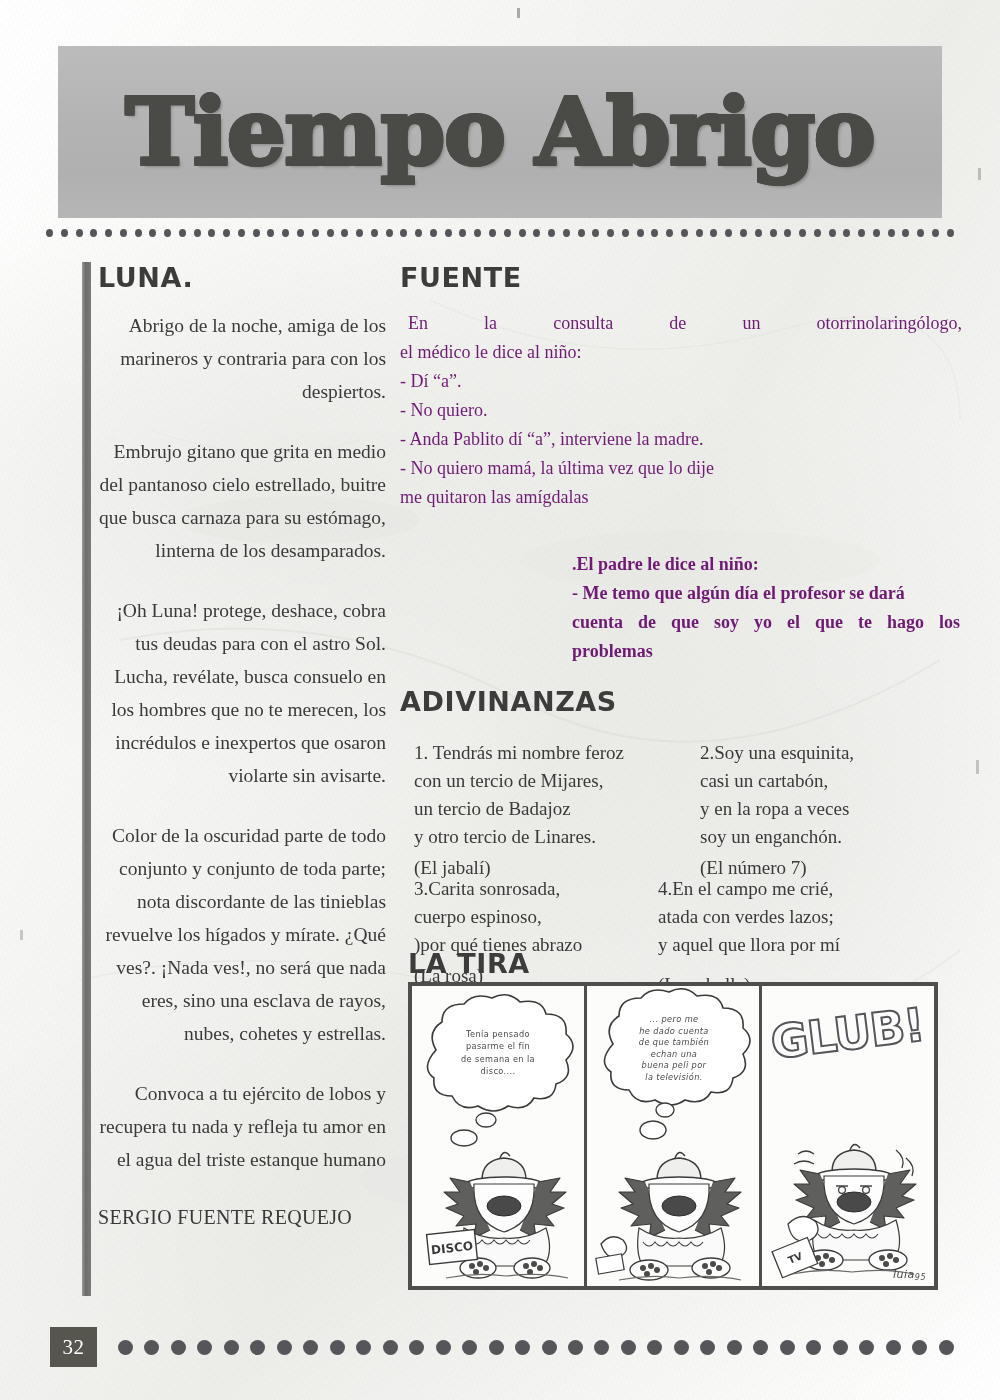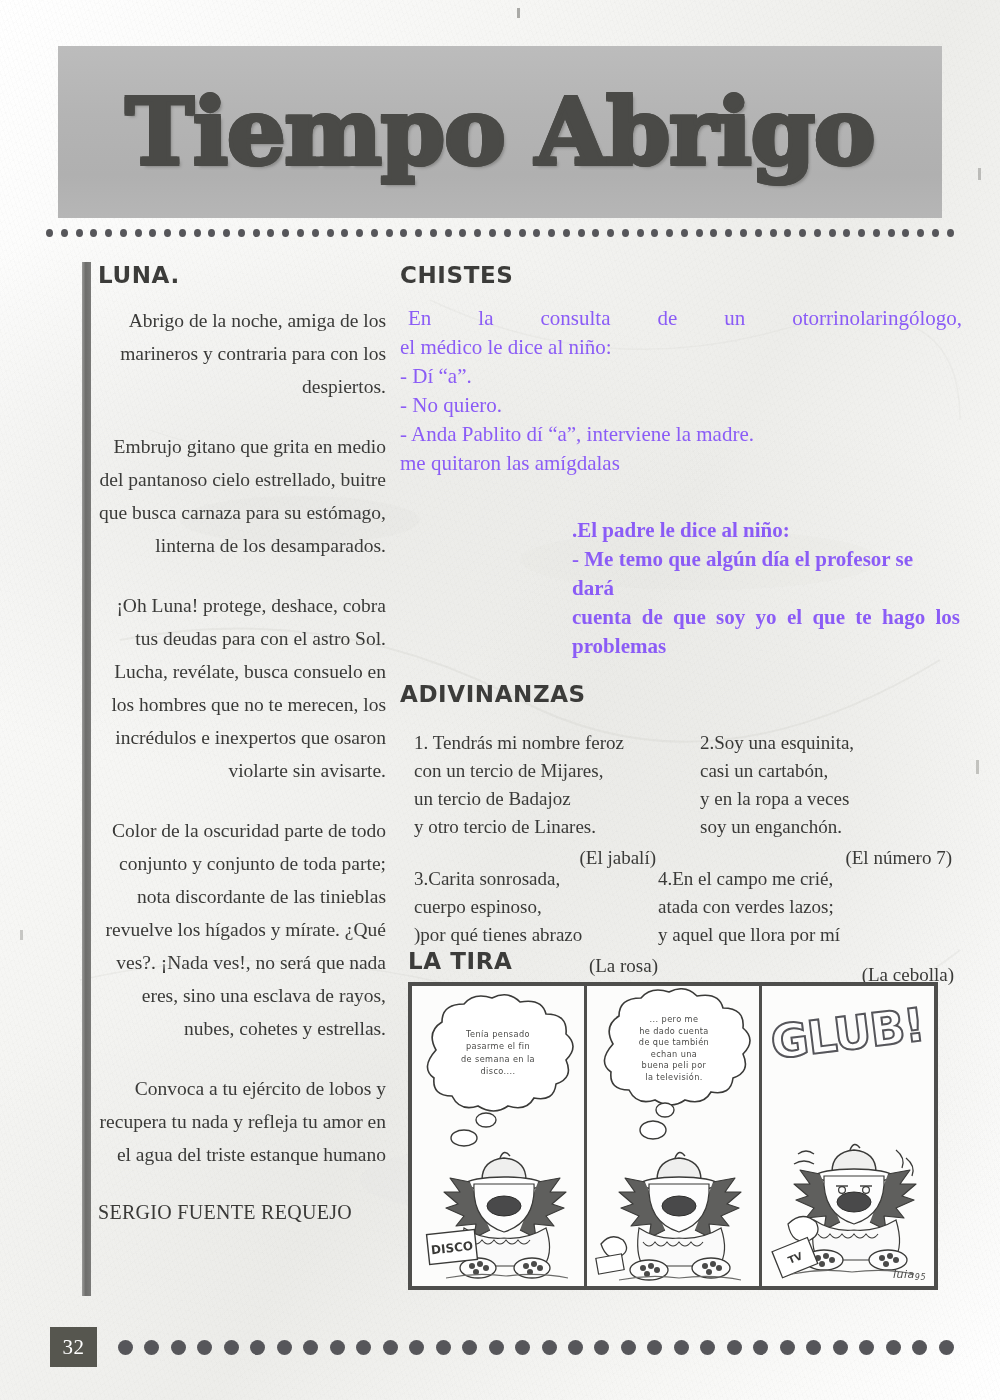--- a/index.html
+++ b/index.html
@@ -57,21 +57,21 @@
     position:absolute;left:82px;top:262px;width:9px;height:1034px;
     background:linear-gradient(90deg,#9a9a98,#6d6d6b 40%,#7a7a78);
   }
 
   .col-left{position:absolute;left:98px;top:262px;width:288px;}
   .col-right{position:absolute;left:400px;top:262px;width:562px;}
 
   h2.sec{
     font-family:"DejaVu Sans", sans-serif;
     font-weight:700;
-    font-size:23px;
+    font-size:27px;
     letter-spacing:.6px;
     color:#3c3c3a;
     margin:0 0 16px 0;
   }
 
   .poem{
     font-family:"Liberation Serif", serif;
     font-size:19.5px;
     line-height:33px;
     color:#3a3a38;
@@ -82,39 +82,39 @@
     font-family:"Liberation Serif", serif;
     font-size:20px;
     color:#3a3a38;
     letter-spacing:.3px;
     margin-top:30px;
   }
 
   
   .joke{
     font-family:"Liberation Serif", serif;
-    font-size:21px;
+    font-size:18px;
     line-height:29px;
-    color:#8b5cf6;
+    color:#701a75;
   }
   .joke.j1{margin:14px 0 0 0;}
   .joke.j1 .first{text-align:justify;text-align-last:justify;padding-left:8px;}
   .joke.j2{margin:38px 0 0 172px;width:388px;}
   .joke.j2 .jl{display:block;font-weight:bold;}
   .joke.j2 .just{text-align:justify;text-align-last:justify;}
 
   
   .riddles{margin-top:20px;position:relative;}
   .riddle{
     font-family:"Liberation Serif", serif;
     font-size:19px;
     line-height:28px;
     color:#3a3a38;
   }
-  .riddle .ans{display:block;text-align:right;margin-top:3px;}
+  .riddle .ans{display:block;text-align:left;margin-top:3px;}
   .rgrid{position:relative;height:250px;}
   .r1{position:absolute;left:14px;top:6px;width:248px;}
   .r2{position:absolute;left:300px;top:6px;width:254px;}
   .r3{position:absolute;left:14px;top:142px;width:248px;}
   .r4{position:absolute;left:258px;top:142px;width:296px;}
   .r1 .ans{margin-right:6px;}
   .r2 .ans{margin-right:2px;}
   .r3 .ans{margin-right:4px;}
   .r4 .ans{margin-top:12px;}
 
@@ -279,28 +279,29 @@
     <div class="stanza">Embrujo gitano que grita en medio del pantanoso cielo estrellado, buitre que busca carnaza para su estómago, linterna de los desamparados.</div>
     <div class="stanza">¡Oh Luna! protege, deshace, cobra tus deudas para con el astro Sol. Lucha, revélate, busca consuelo en los hombres que no te merecen, los incrédulos e inexpertos que osaron violarte sin avisarte.</div>
     <div class="stanza">Color de la oscuridad parte de todo conjunto y conjunto de toda parte; nota discordante de las tinieblas revuelve los hígados y mírate. ¿Qué ves?. ¡Nada ves!, no será que nada eres, sino una esclava de rayos, nubes, cohetes y estrellas.</div>
     <div class="stanza">Convoca a tu ejército de lobos y recupera tu nada y refleja tu amor en el agua del triste estanque humano</div>
   </div>
   <div class="author">SERGIO FUENTE REQUEJO</div>
 </div>
 
 <div class="col-right">
 
-  <h2 class="sec">CHISTES</h2>
+  <h2 class="sec">FUENTE</h2>
 
   <div class="joke j1">
     <div class="first">En la consulta de un otorrinolaringólogo,</div>
     <div>el médico le dice al niño:</div>
     <div>- Dí “a”.</div>
     <div>- No quiero.</div>
     <div>- Anda Pablito dí “a”, interviene la madre.</div>
+    <div>- No quiero mamá, la última vez que lo dije</div>
     <div>me quitaron las amígdalas</div>
   </div>
 
   <div class="joke j2">
     <span class="jl">.El padre le dice al niño:</span>
     <span class="jl">- Me temo que algún día el profesor se dará</span>
     <span class="jl just">cuenta de que soy yo el que te hago los</span>
     <span class="jl">problemas</span>
   </div>
 
@@ -399,21 +400,21 @@
         </g>
       </svg>
     </div>
 
     <div class="panel">
       <svg class="dogsvg" width="172" height="300" viewBox="0 0 172 300" style="position:absolute;left:4px;top:2px;">
         <path d="M22 56 Q12 38 28 28 Q28 10 50 10 Q60 -2 78 4 Q94 -4 106 8 Q128 4 132 20 Q154 20 152 40 Q166 52 152 66 Q160 84 142 90 Q140 108 120 104 Q112 118 94 112 Q80 122 64 112 Q46 118 38 102 Q18 102 20 84 Q6 74 22 56 Z" fill="#ffffff" stroke="#3a3a38" stroke-width="1.6"></path>
         <ellipse cx="74" cy="122" rx="9" ry="7" fill="#fff" stroke="#3a3a38" stroke-width="1.4"></ellipse>
         <ellipse cx="62" cy="142" rx="13" ry="9" fill="#fff" stroke="#3a3a38" stroke-width="1.4"></ellipse>
       </svg>
-      <div style="position:absolute;left:24px;top:20px;width:126px;height:84px;display:flex;flex-direction:column;justify-content:center;">
+      <div style="position:absolute;left:24px;top:20px;width:126px;height:84px;display:flex;flex-direction:column;justify-content:center;font-style:italic;">
         <div class="btxt" style="position:static;line-height:12px;">
           <span>... pero me</span>
           <span>he dado cuenta</span>
           <span>de que también</span>
           <span>echan una</span>
           <span>buena peli por</span>
           <span>la televisión.</span>
         </div>
       </div>
 

